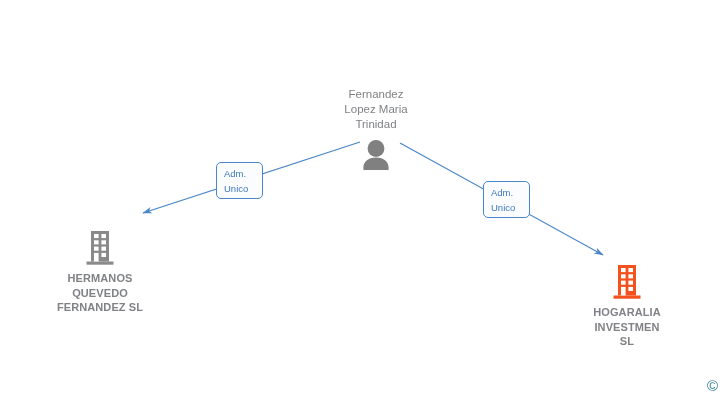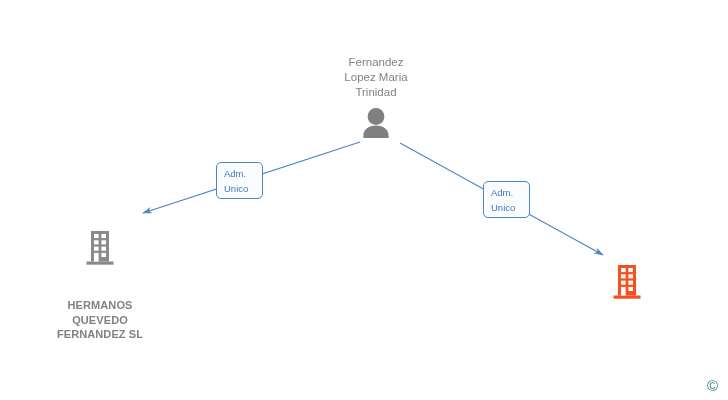--- a/index.html
+++ b/index.html
@@ -30,20 +30,21 @@
     position: absolute;
     display: flex;
     flex-direction: column;
     align-items: center;
     text-align: center;
   }
   .node-label {
     color: #808285;
     line-height: 1.32;
     white-space: pre-line;
+    margin-top: 32px;
   }
   .person-label {
     font-size: 11.5px;
     font-weight: 400;
     margin-bottom: 6px;
   }
   .company-label {
     font-size: 11px;
     font-weight: bold;
     margin-top: 5px;
@@ -119,21 +120,21 @@
 Lopez Maria
 Trinidad</div>
     <span class="icon-wrap">
       <svg width="34" height="32" viewBox="0 0 34 32" xmlns="http://www.w3.org/2000/svg">
         <circle cx="17" cy="9.5" r="8.4" fill="#808080"></circle>
         <path d="M17 18.6 c-8.1 0 -12.6 4.4 -12.6 10.2 V31 h25.2 v-2.2 c0 -5.8 -4.5 -10.2 -12.6 -10.2 z" fill="#808080"></path>
       </svg>
     </span>
   </div>
 
-  <div class="node" style="left:30px; top:230px; width:140px;gap:27px;">
+  <div class="node" style="left:30px; top:230px; width:140px;">
     <span class="icon-wrap">
       <svg width="30" height="36" viewBox="0 0 30 36" xmlns="http://www.w3.org/2000/svg">
         <rect x="6" y="1" width="18" height="30.5" fill="#8a8a8a"></rect>
         <rect x="1.5" y="31.5" width="27" height="3.2" fill="#8a8a8a"></rect>
         <rect x="9" y="4" width="4.6" height="4.1" fill="#ffffff"></rect>
         <rect x="16.4" y="4" width="4.6" height="4.1" fill="#ffffff"></rect>
         <rect x="9" y="10.3" width="4.6" height="4.1" fill="#ffffff"></rect>
         <rect x="16.4" y="10.3" width="4.6" height="4.1" fill="#ffffff"></rect>
         <rect x="9" y="16.6" width="4.6" height="4.1" fill="#ffffff"></rect>
         <rect x="16.4" y="16.6" width="4.6" height="4.1" fill="#ffffff"></rect>
@@ -154,20 +155,23 @@
         <rect x="9" y="4" width="4.6" height="4.1" fill="#ffffff"></rect>
         <rect x="16.4" y="4" width="4.6" height="4.1" fill="#ffffff"></rect>
         <rect x="9" y="10.3" width="4.6" height="4.1" fill="#ffffff"></rect>
         <rect x="16.4" y="10.3" width="4.6" height="4.1" fill="#ffffff"></rect>
         <rect x="9" y="16.6" width="4.6" height="4.1" fill="#ffffff"></rect>
         <rect x="16.4" y="16.6" width="4.6" height="4.1" fill="#ffffff"></rect>
         <rect x="9" y="22.9" width="4.6" height="8.6" fill="#ffffff"></rect>
         <rect x="16.4" y="22.9" width="4.6" height="4.1" fill="#ffffff"></rect>
       </svg>
     </span>
+    <div class="node-label company-label">HOGARALIA
+INVESTMEN
+SL</div>
   </div>
 
   <div class="rel-label" style="left:216px; top:162px; width:47px; height:37px;">Adm.
 Unico</div>
 
   <div class="rel-label" style="left:483px; top:181px; width:47px; height:37px;">Adm.
 Unico</div>
 
   <div id="logo">
     <span class="copy">©</span>

